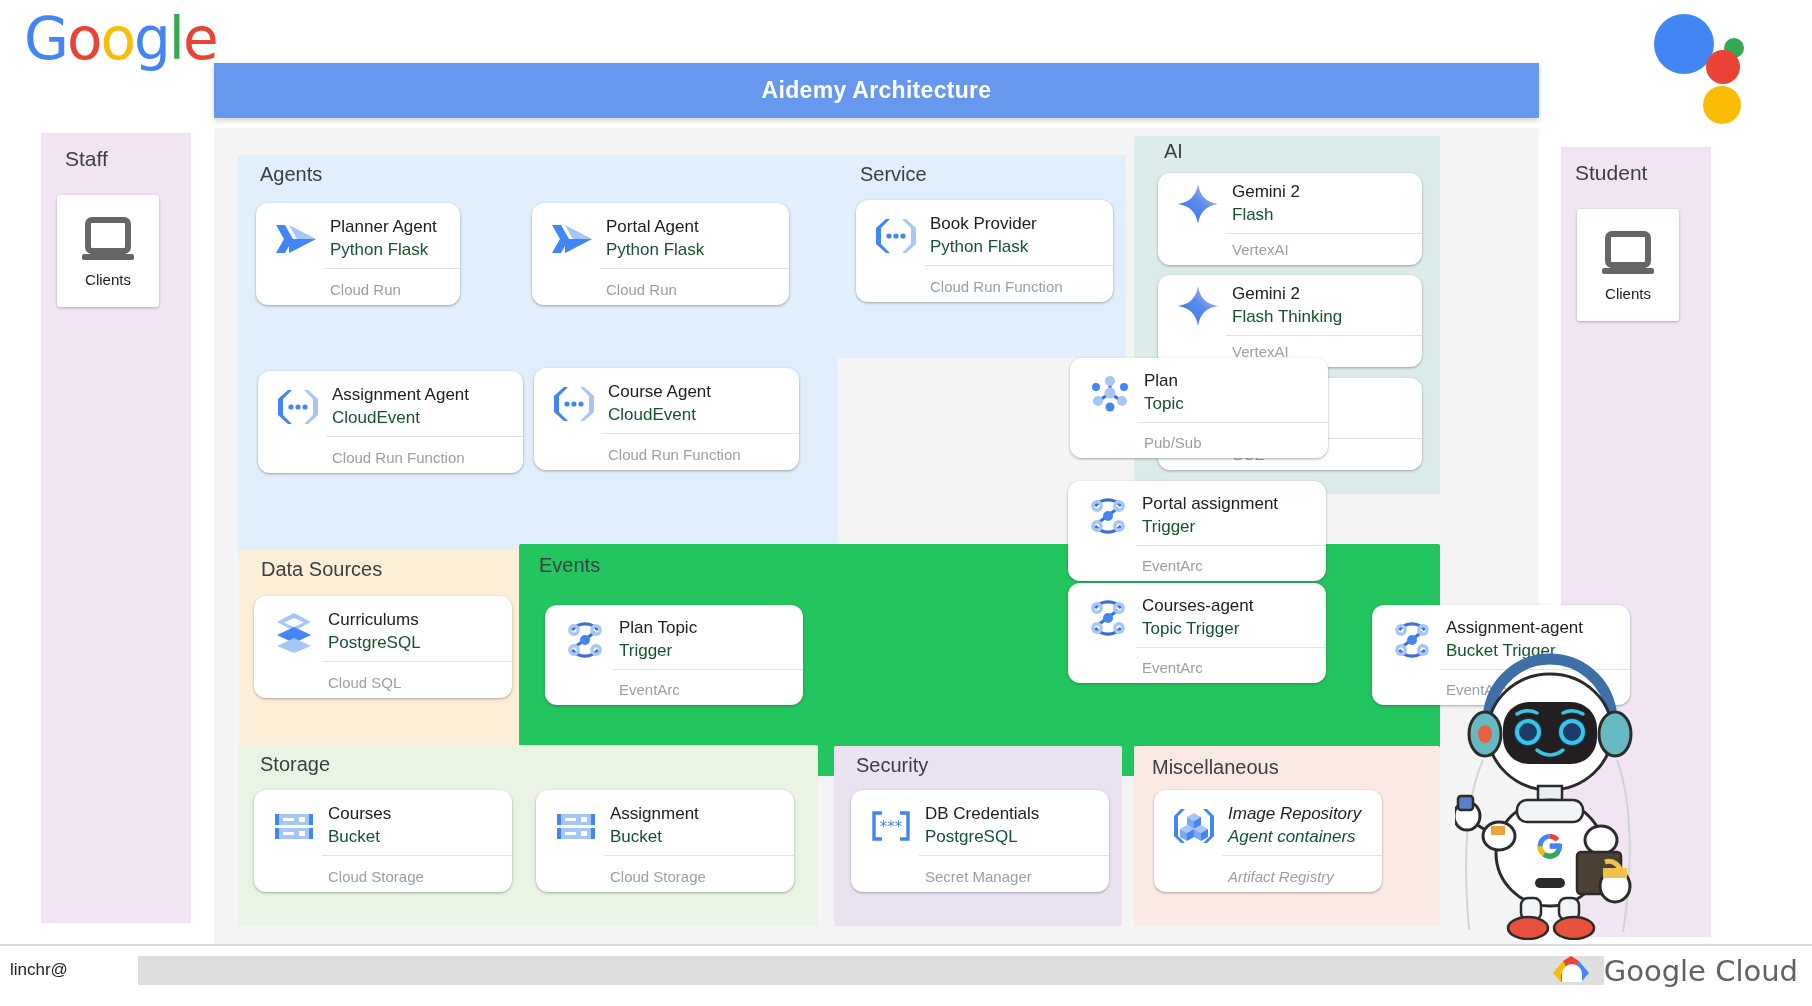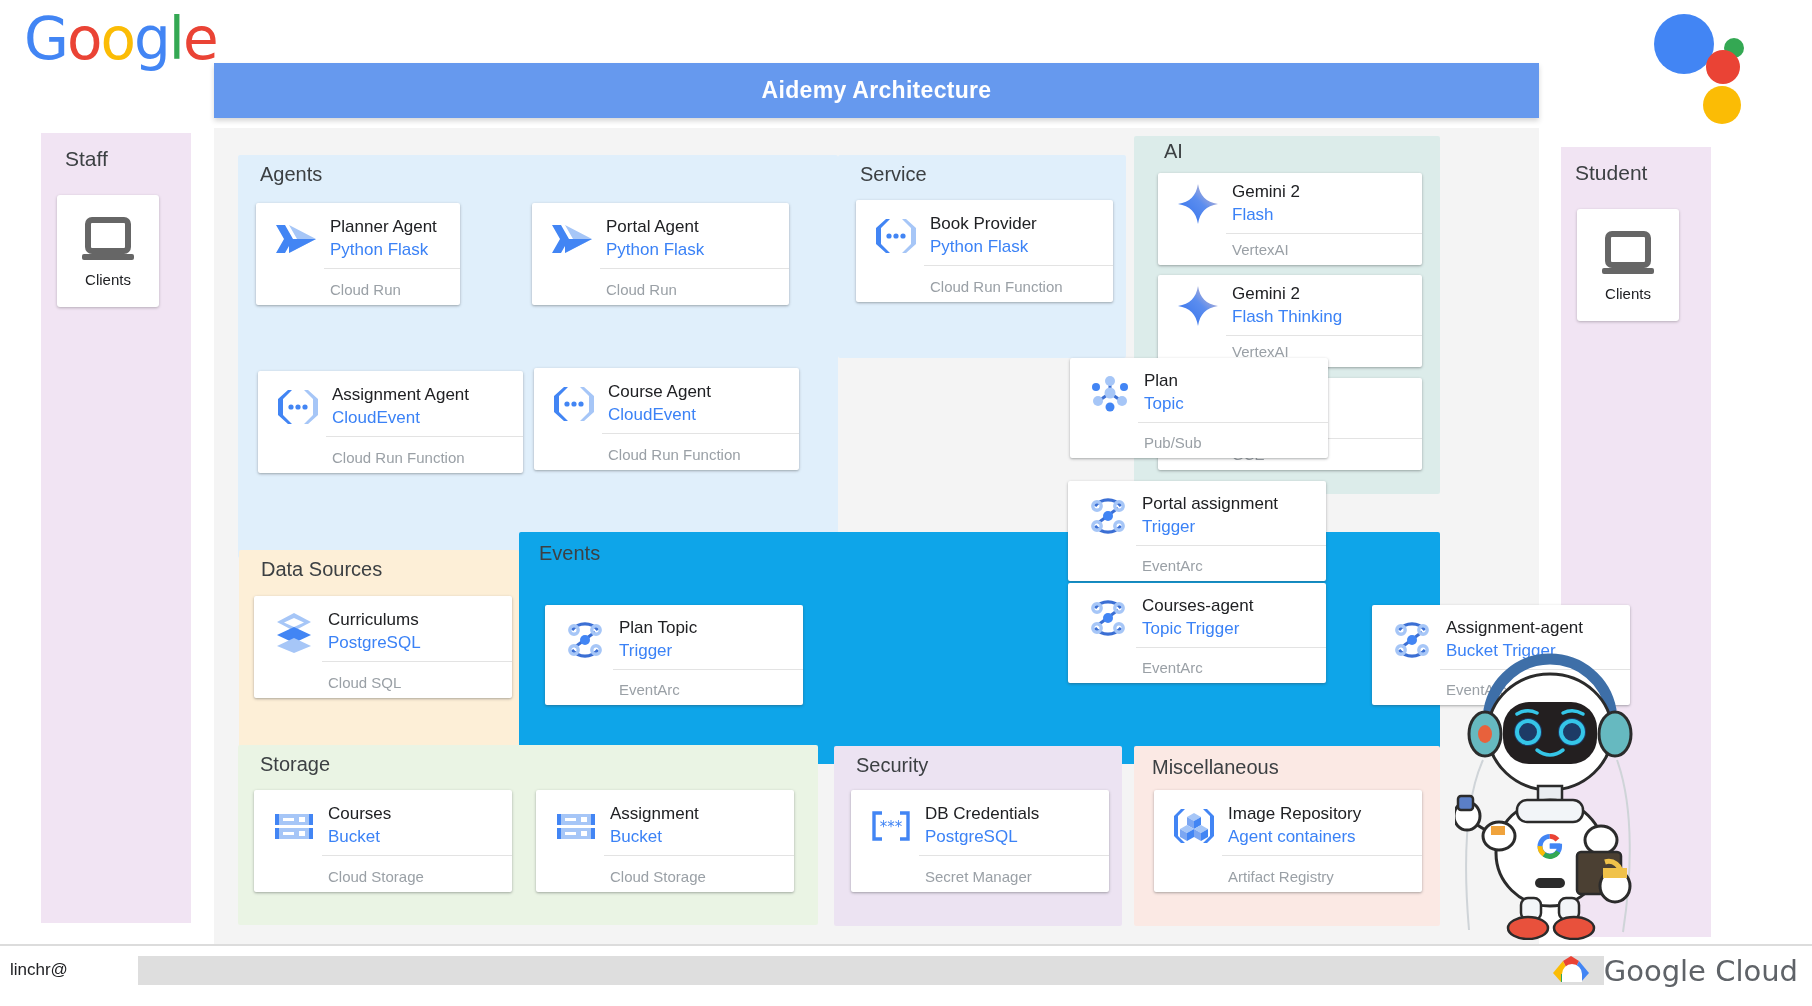--- a/index.html
+++ b/index.html
@@ -26,28 +26,28 @@
   
   .side-panel{position:absolute;background:#f1e4f3;}
   .side-panel .sp-title{font-size:21px;color:#3c4043;padding:14px 0 0 24px;}
   .client-card{background:#fff;border-radius:3px;box-shadow:0 1px 3px rgba(0,0,0,.25);
     display:flex;flex-direction:column;align-items:center;justify-content:center;}
   .client-card .cc-label{font-size:15px;color:#202124;margin-top:4px;}
   
   .group{position:absolute;border-radius:2px;}
   .group>.g-title{font-size:20px;color:#3c4043;position:absolute;left:22px;top:8px;white-space:nowrap;}
   
-  .card{position:absolute;background:#fff;border-radius:2px;
+  .card{position:absolute;background:#fff;border-radius:12px;
     box-shadow:0 1px 3px rgba(60,64,67,.3),0 1px 2px rgba(60,64,67,.15);
     display:flex;flex-direction:column;overflow:hidden;}
   .card-main{display:flex;align-items:center;flex:1;padding:0 0 0 12px;}
   .card-ico{width:56px;min-width:56px;height:56px;display:flex;align-items:center;justify-content:center;}
   .card-txt{flex:1;padding:8px 10px 7px 6px;border-bottom:1px solid #e3e3e3;}
   .card-txt .l1{font-size:17px;color:#202124;line-height:1.32;}
-  .card-txt .l2{font-size:17px;color:#3b82f6;line-height:1.32;}
+  .card-txt .l2{font-size:17px;color:#14532d;line-height:1.32;}
   .card-sub{font-size:15px;color:#9aa0a6;padding:7px 10px 7px 74px;}
   
   #footer{position:absolute;left:0;bottom:0;width:1812px;height:60px;background:#fff;
     border-top:2px solid #dcdcdc;}
   #footer-user{position:absolute;left:10px;top:14px;font-size:17px;color:#202124;}
   #footer-bar{position:absolute;left:138px;top:10px;width:1466px;height:29px;background:#dedede;}
   #gcloud-logo{position:absolute;right:14px;top:6px;display:flex;align-items:center;gap:10px;}
   #gcloud-logo .gcl-text{font-size:29px;color:#5f6368;font-family:"DejaVu Sans",sans-serif;}
   
   #robot{position:absolute;left:1455px;top:640px;width:190px;height:300px;}
@@ -278,21 +278,21 @@
         </svg>
       </div>
       <div class="card-txt">
         <div class="l1">Curriculums</div>
         <div class="l2">PostgreSQL</div>
       </div>
     </div>
     <div class="card-sub">Cloud SQL</div>
   </div>
 
-  <div class="group" style="left:305px;top:404px;width:921px;height:232px;background:#0ea5e9;">
+  <div class="group" style="left:305px;top:416px;width:921px;height:232px;background:#22c55e;">
     <div class="g-title" style="left:20px;top:10px;">Events</div>
   </div>
   <div class="card" style="left:856px;top:230px;width:258px;height:100px;">
     <div class="card-main">
       <div class="card-ico">
         <svg width="46" height="46" viewBox="0 0 46 46">
           <line x1="23" y1="13" x2="23" y2="23" stroke="#3B6FD4" stroke-width="3"></line>
           <line x1="23" y1="23" x2="13" y2="30" stroke="#3B6FD4" stroke-width="3"></line>
           <line x1="23" y1="23" x2="33" y2="30" stroke="#3B6FD4" stroke-width="3"></line>
           <circle cx="23" cy="23" r="5.5" fill="#A6C6F7"></circle>
@@ -462,21 +462,21 @@
         <div class="l1">DB Credentials</div>
         <div class="l2">PostgreSQL</div>
       </div>
     </div>
     <div class="card-sub">Secret Manager</div>
   </div>
 
   <div class="group" style="left:920px;top:618px;width:306px;height:180px;background:#fbe9e4;">
     <div class="g-title" style="left:18px;top:10px;">Miscellaneous</div>
   </div>
-  <div class="card" style="left:940px;top:662px;width:268px;height:102px;">
+  <div class="card" style="left:940px;top:662px;width:228px;height:102px;font-style:italic;">
     <div class="card-main">
       <div class="card-ico">
         <svg width="46" height="46" viewBox="0 0 46 46">
           <path d="M14 6 L7 13 L7 33 L14 40 L10 40 L3 33 L3 13 L10 6 Z" fill="#4285F4"></path>
           <path d="M32 6 L39 13 L39 33 L32 40 L36 40 L43 33 L43 13 L36 6 Z" fill="#4285F4"></path>
           <path d="M23 10 L30 14 L23 18 L16 14 Z" fill="#A6C6F7"></path>
           <path d="M23 18 L30 14 L30 22 L23 26 Z" fill="#4285F4"></path>
           <path d="M16 14 L23 18 L23 26 L16 22 Z" fill="#7BA6F2"></path>
           <path d="M16 22 L23 26 L16 30 L9 26 Z" fill="#A6C6F7"></path>
           <path d="M16 30 L23 26 L23 34 L16 38 Z" fill="#4285F4"></path>

